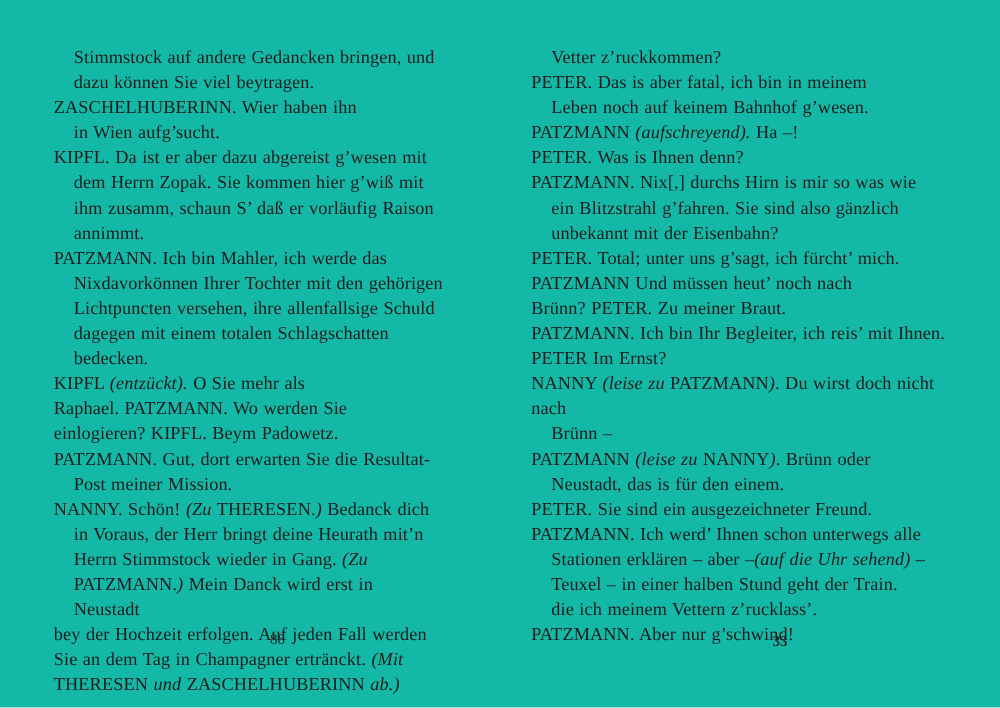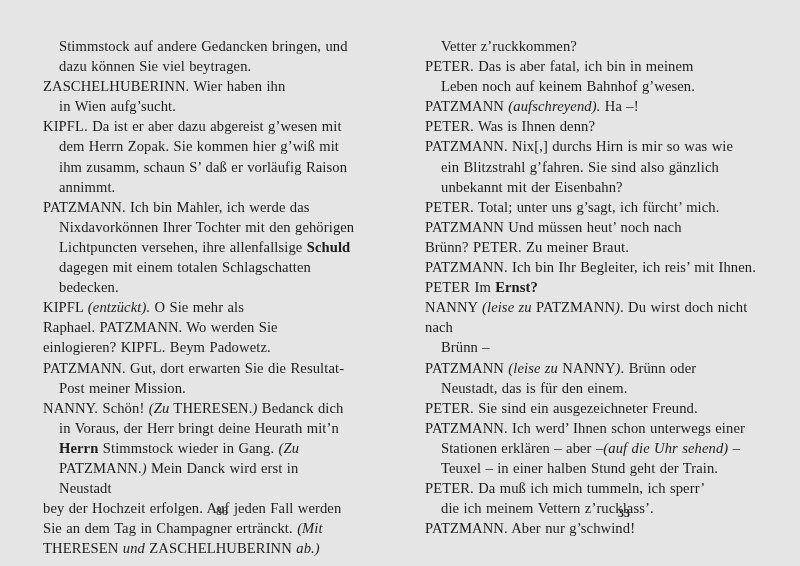--- a/index.html
+++ b/index.html
@@ -4,21 +4,21 @@
 <style>
   html, body {
     margin: 0;
     padding: 0;
     background: #ffffff;
   }
   #page {
     position: relative;
     width: 800px;
     height: 566px;
-    background: #e5e5e5;
+    background: #14b8a6;
     overflow: hidden;
     font-family: "Liberation Serif", "DejaVu Serif", serif;
     color: #1c1c1c;
   }
   .column {
     position: absolute;
     top: 36px;
     width: 350px;
   }
   #col-left  { left: 43px; }
@@ -28,21 +28,21 @@
     font-size: 14.6px;
     line-height: 20.1px;
     white-space: pre-wrap;
     letter-spacing: 0.1px;
     word-spacing: 0.6px;
   }
   .ind0 { padding-left: 0px; }
   .ind1 { padding-left: 16px; }
 
   .it { font-style: italic; }
-  .bd { font-weight: bold; }
+  .bd { font-weight: normal; }
 
   .folio {
     position: absolute;
     font-family: "Liberation Serif", "DejaVu Serif", serif;
     font-size: 12px;
     color: #2a2a2a;
     text-align: right;
     width: 60px;
   }
   #folio-left  { left: 168px; top: 504px; }
@@ -94,24 +94,23 @@
       <div class="line ind0"><span>PATZMANN Und müssen heut’ noch nach</span></div>
       <div class="line ind0"><span>Brünn? PETER. Zu meiner Braut.</span></div>
       <div class="line ind0"><span>PATZMANN. Ich bin Ihr Begleiter, ich reis’ mit Ihnen.</span></div>
       <div class="line ind0"><span>PETER Im </span><span class="bd">Ernst?</span></div>
       <div class="line ind0"><span>NANNY </span><span class="it">(leise zu</span><span> PATZMANN</span><span class="it">)</span><span>. Du wirst doch nicht</span></div>
       <div class="line ind0"><span>nach</span></div>
       <div class="line ind1"><span>Brünn –</span></div>
       <div class="line ind0"><span>PATZMANN </span><span class="it">(leise zu</span><span> NANNY</span><span class="it">)</span><span>. Brünn oder</span></div>
       <div class="line ind1"><span>Neustadt, das is für den einem.</span></div>
       <div class="line ind0"><span>PETER. Sie sind ein ausgezeichneter Freund.</span></div>
-      <div class="line ind0"><span>PATZMANN. Ich werd’ Ihnen schon unterwegs einer</span></div>
+      <div class="line ind0"><span>PATZMANN. Ich werd’ Ihnen schon unterwegs alle</span></div>
       <div class="line ind1"><span>Stationen erklären – aber –</span><span class="it">(auf die Uhr sehend)</span><span> –</span></div>
       <div class="line ind1"><span>Teuxel – in einer halben Stund geht der Train.</span></div>
-      <div class="line ind0"><span>PETER. Da muß ich mich tummeln, ich sperr’</span></div>
       <div class="line ind1"><span>die ich meinem Vettern z’rucklass’.</span></div>
       <div class="line ind0"><span>PATZMANN. Aber nur g’schwind!</span></div>
     </div>
 
   <div class="folio" id="folio-left">88</div>
   <div class="folio" id="folio-right">33</div>
 
 </div>
 
 </body></html>

